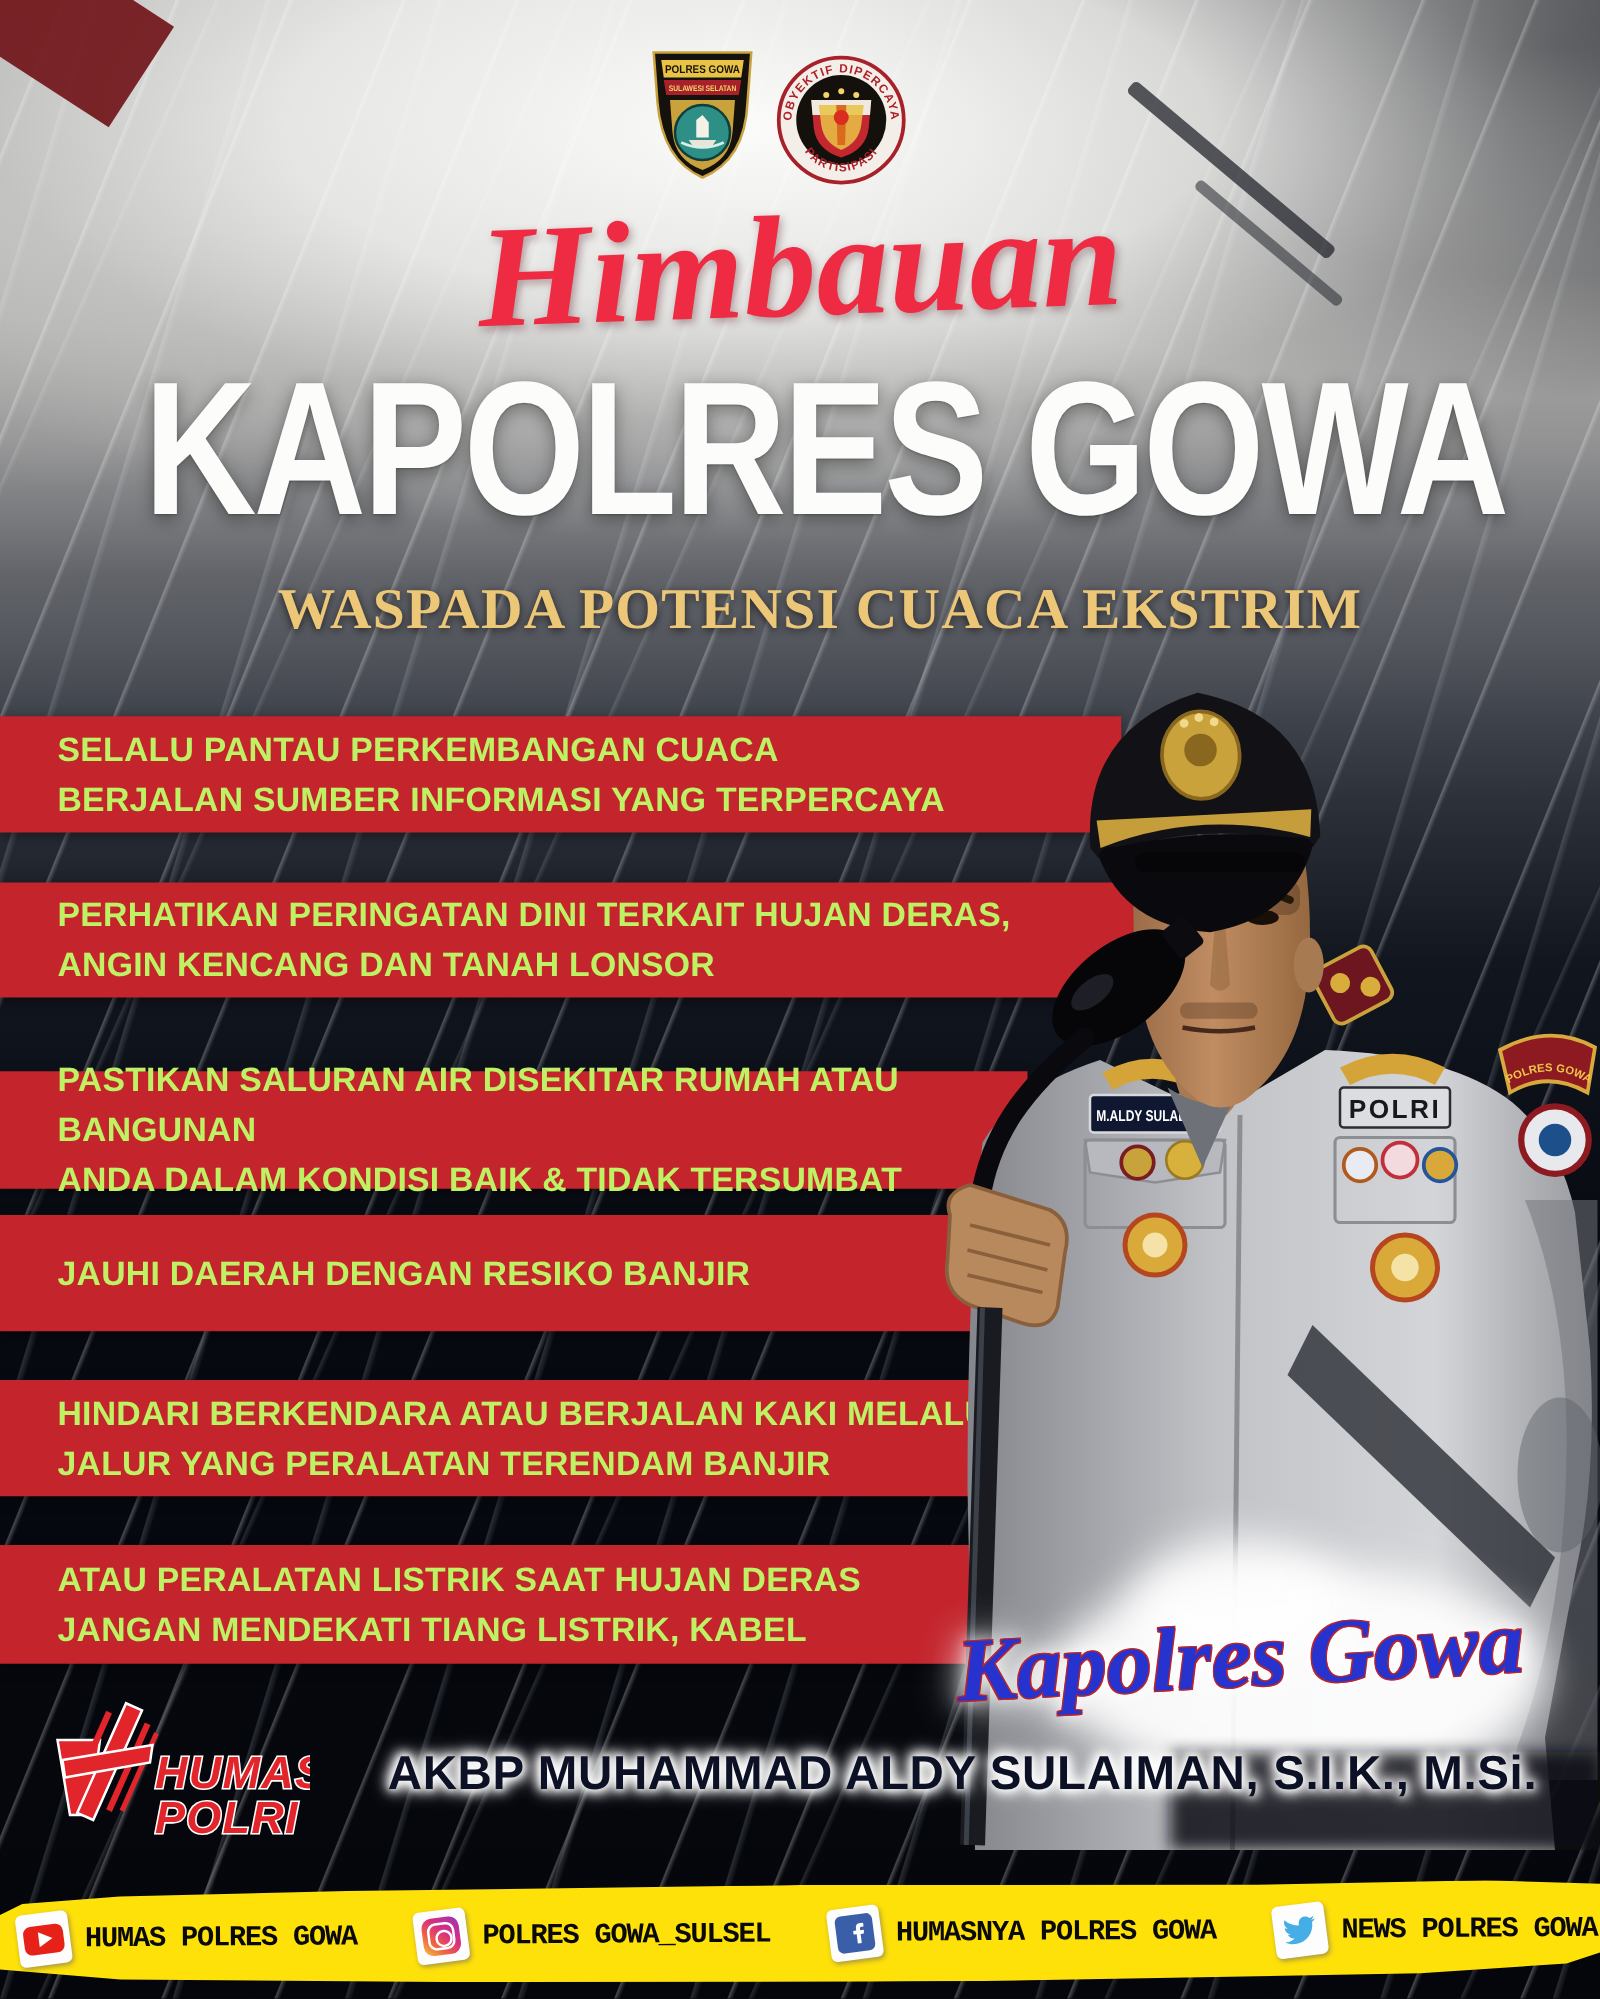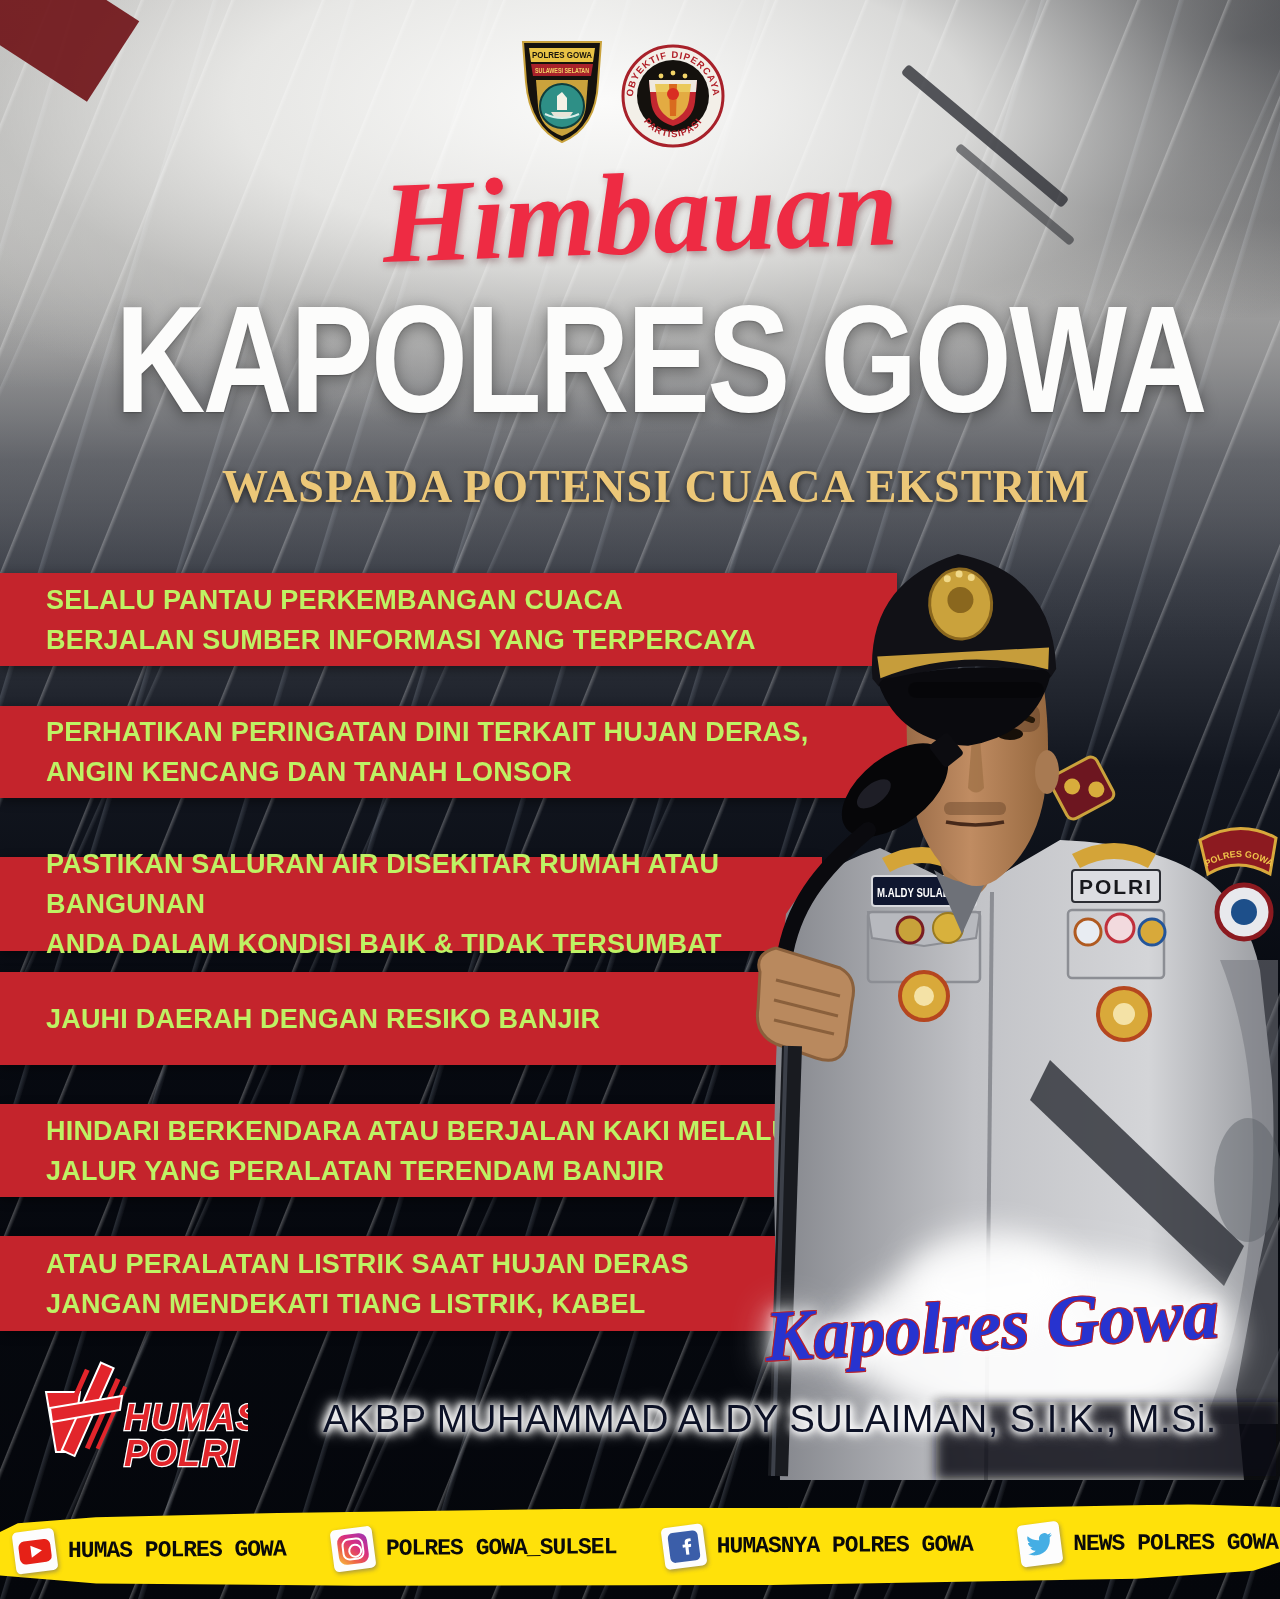--- a/index.html
+++ b/index.html
@@ -50,21 +50,21 @@
   .b6{top:1236px;height:95px;width:1150px;}
   
   .officer{position:absolute;left:700px;top:540px;width:580px;height:940px;}
   .officer text{font-family:"Liberation Sans", sans-serif;}
   
   .sig-script{position:absolute;left:752px;top:1284px;width:480px;text-align:center;
     font:italic 700 72px "Liberation Serif", serif;color:#2733cf;transform:rotate(-3deg);white-space:nowrap;
     text-shadow:1px 1px 0 #b9242b,-1px -1px 0 #b9242b,1px -1px 0 #b9242b,-1px 1px 0 #b9242b,
                 0 0 14px #fff,0 0 26px #fff,0 0 40px rgba(255,255,255,.9);}
   .sig-name{position:absolute;left:270px;top:1398px;width:1000px;text-align:center;white-space:nowrap;
-    font-weight:400;font-size:38px;letter-spacing:.5px;color:#0c1126;
+    font-weight:700;font-size:38px;letter-spacing:.5px;color:#0c1126;
     text-shadow:0 0 5px #fff,0 0 10px #fff,0 0 18px #fff,2px 2px 10px #fff,-2px -2px 10px #fff;}
   
   .humas{position:absolute;left:28px;top:1356px;width:220px;height:122px;}
   .humas text{font-family:"Liberation Sans", sans-serif;}
   
   .socialbar{position:absolute;left:-8px;top:1508px;width:1300px;height:78px;background:#ffe10a;
     transform:rotate(-.4deg);
     clip-path:polygon(0 30%,2% 14%,8% 7%,22% 3%,50% 0,78% 3%,92% 0,100% 5%,100% 70%,97% 86%,88% 95%,60% 100%,28% 97%,8% 92%,0 80%);
     display:flex;align-items:center;justify-content:space-between;padding:0 14px 0 22px;box-sizing:border-box;}
   .soc-item{display:flex;align-items:center;gap:12px;}

